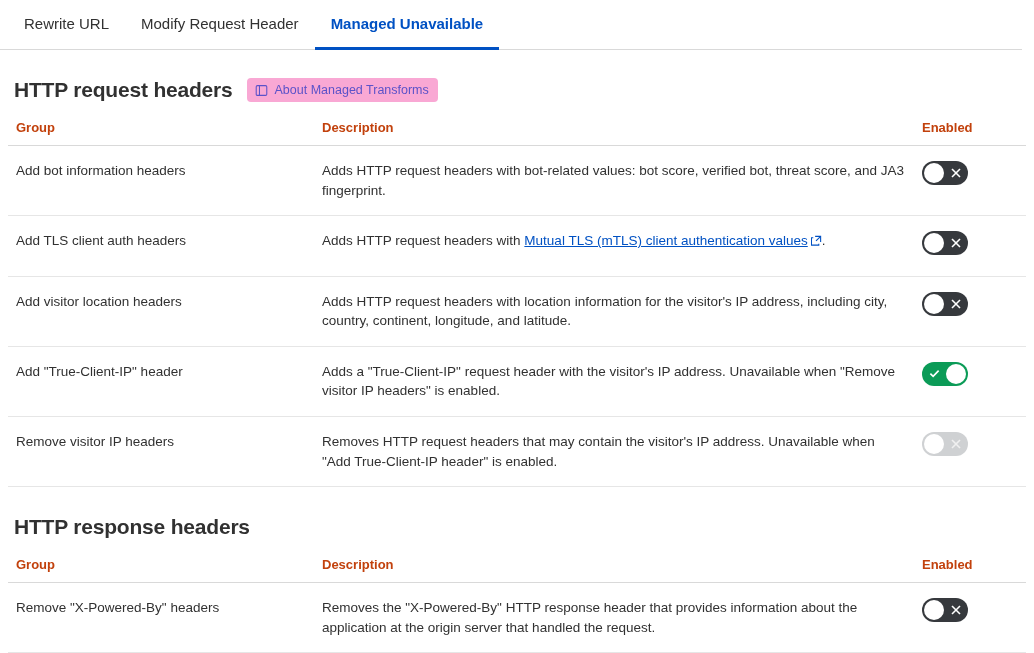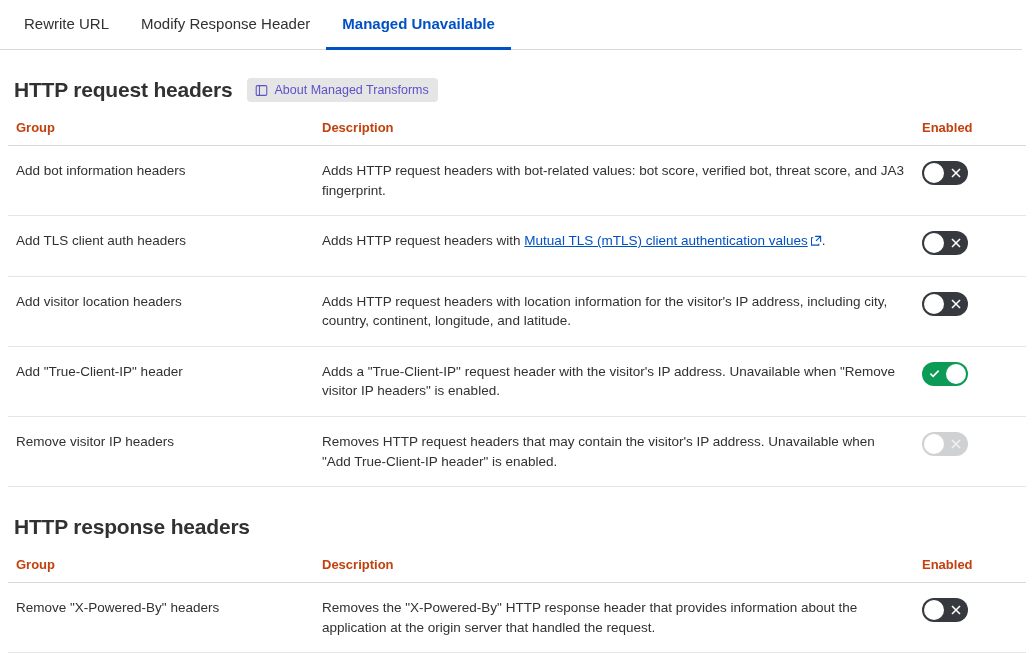--- a/index.html
+++ b/index.html
@@ -49,21 +49,21 @@
   .section-title {
     font-size: 21px;
     font-weight: bold;
     color: #313131;
     letter-spacing: -0.2px;
   }
   .about-chip {
     display: inline-flex;
     align-items: center;
     gap: 7px;
-    background: #e5e5e5;
+    background: #f9a8d4;
     color: #5b52c9;
     font-size: 12.5px;
     border-radius: 4px;
     padding: 5px 9px 5px 8px;
     cursor: pointer;
     white-space: nowrap;
   }
   .about-chip .bookicon { display: inline-flex; }
 
   
@@ -134,21 +134,21 @@
 </head>
 <body>
 
 <div class="page">
 
   <div class="tabbar">
     <div class="tab">
         <span>Rewrite URL</span>
       </div>
     <div class="tab">
-        <span>Modify Response Header</span>
+        <span>Modify Request Header</span>
       </div>
     <div class="tab active">
         <span>Managed Unavailable</span>
       </div>
   </div>
 
   <div class="section">
     <div class="section-head">
       <div class="section-title">HTTP request headers</div>
       <div class="about-chip">

